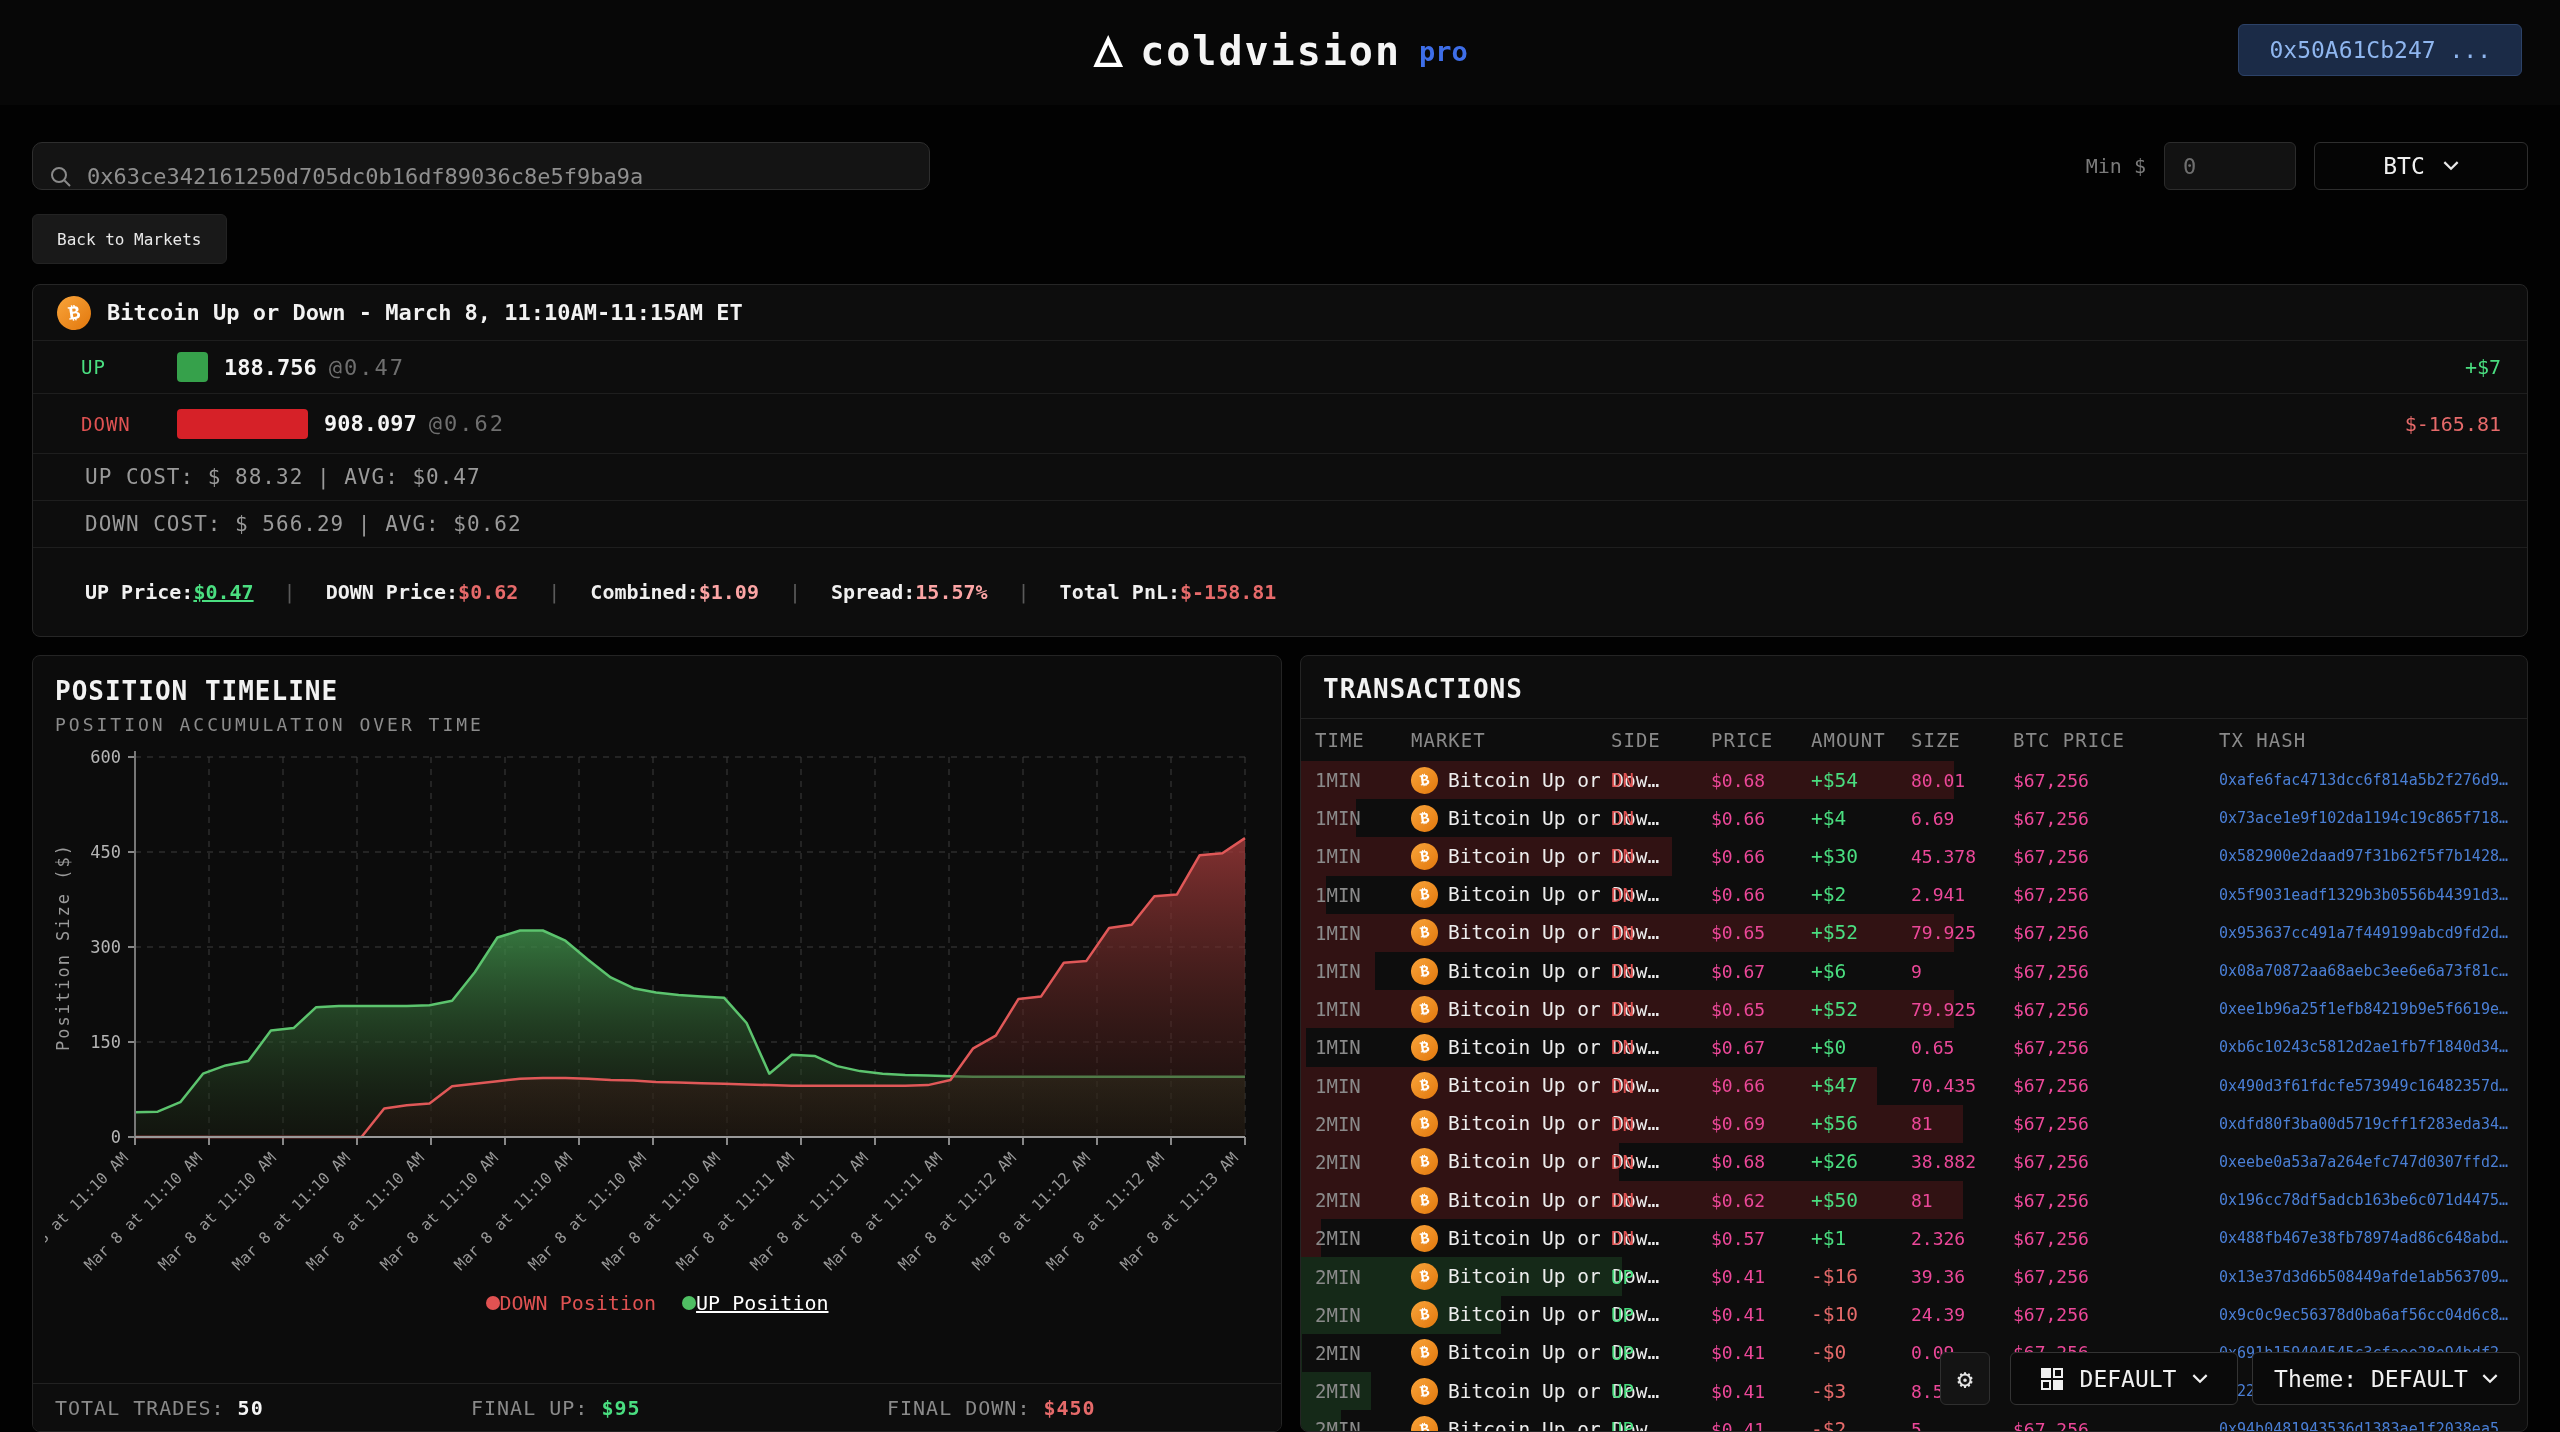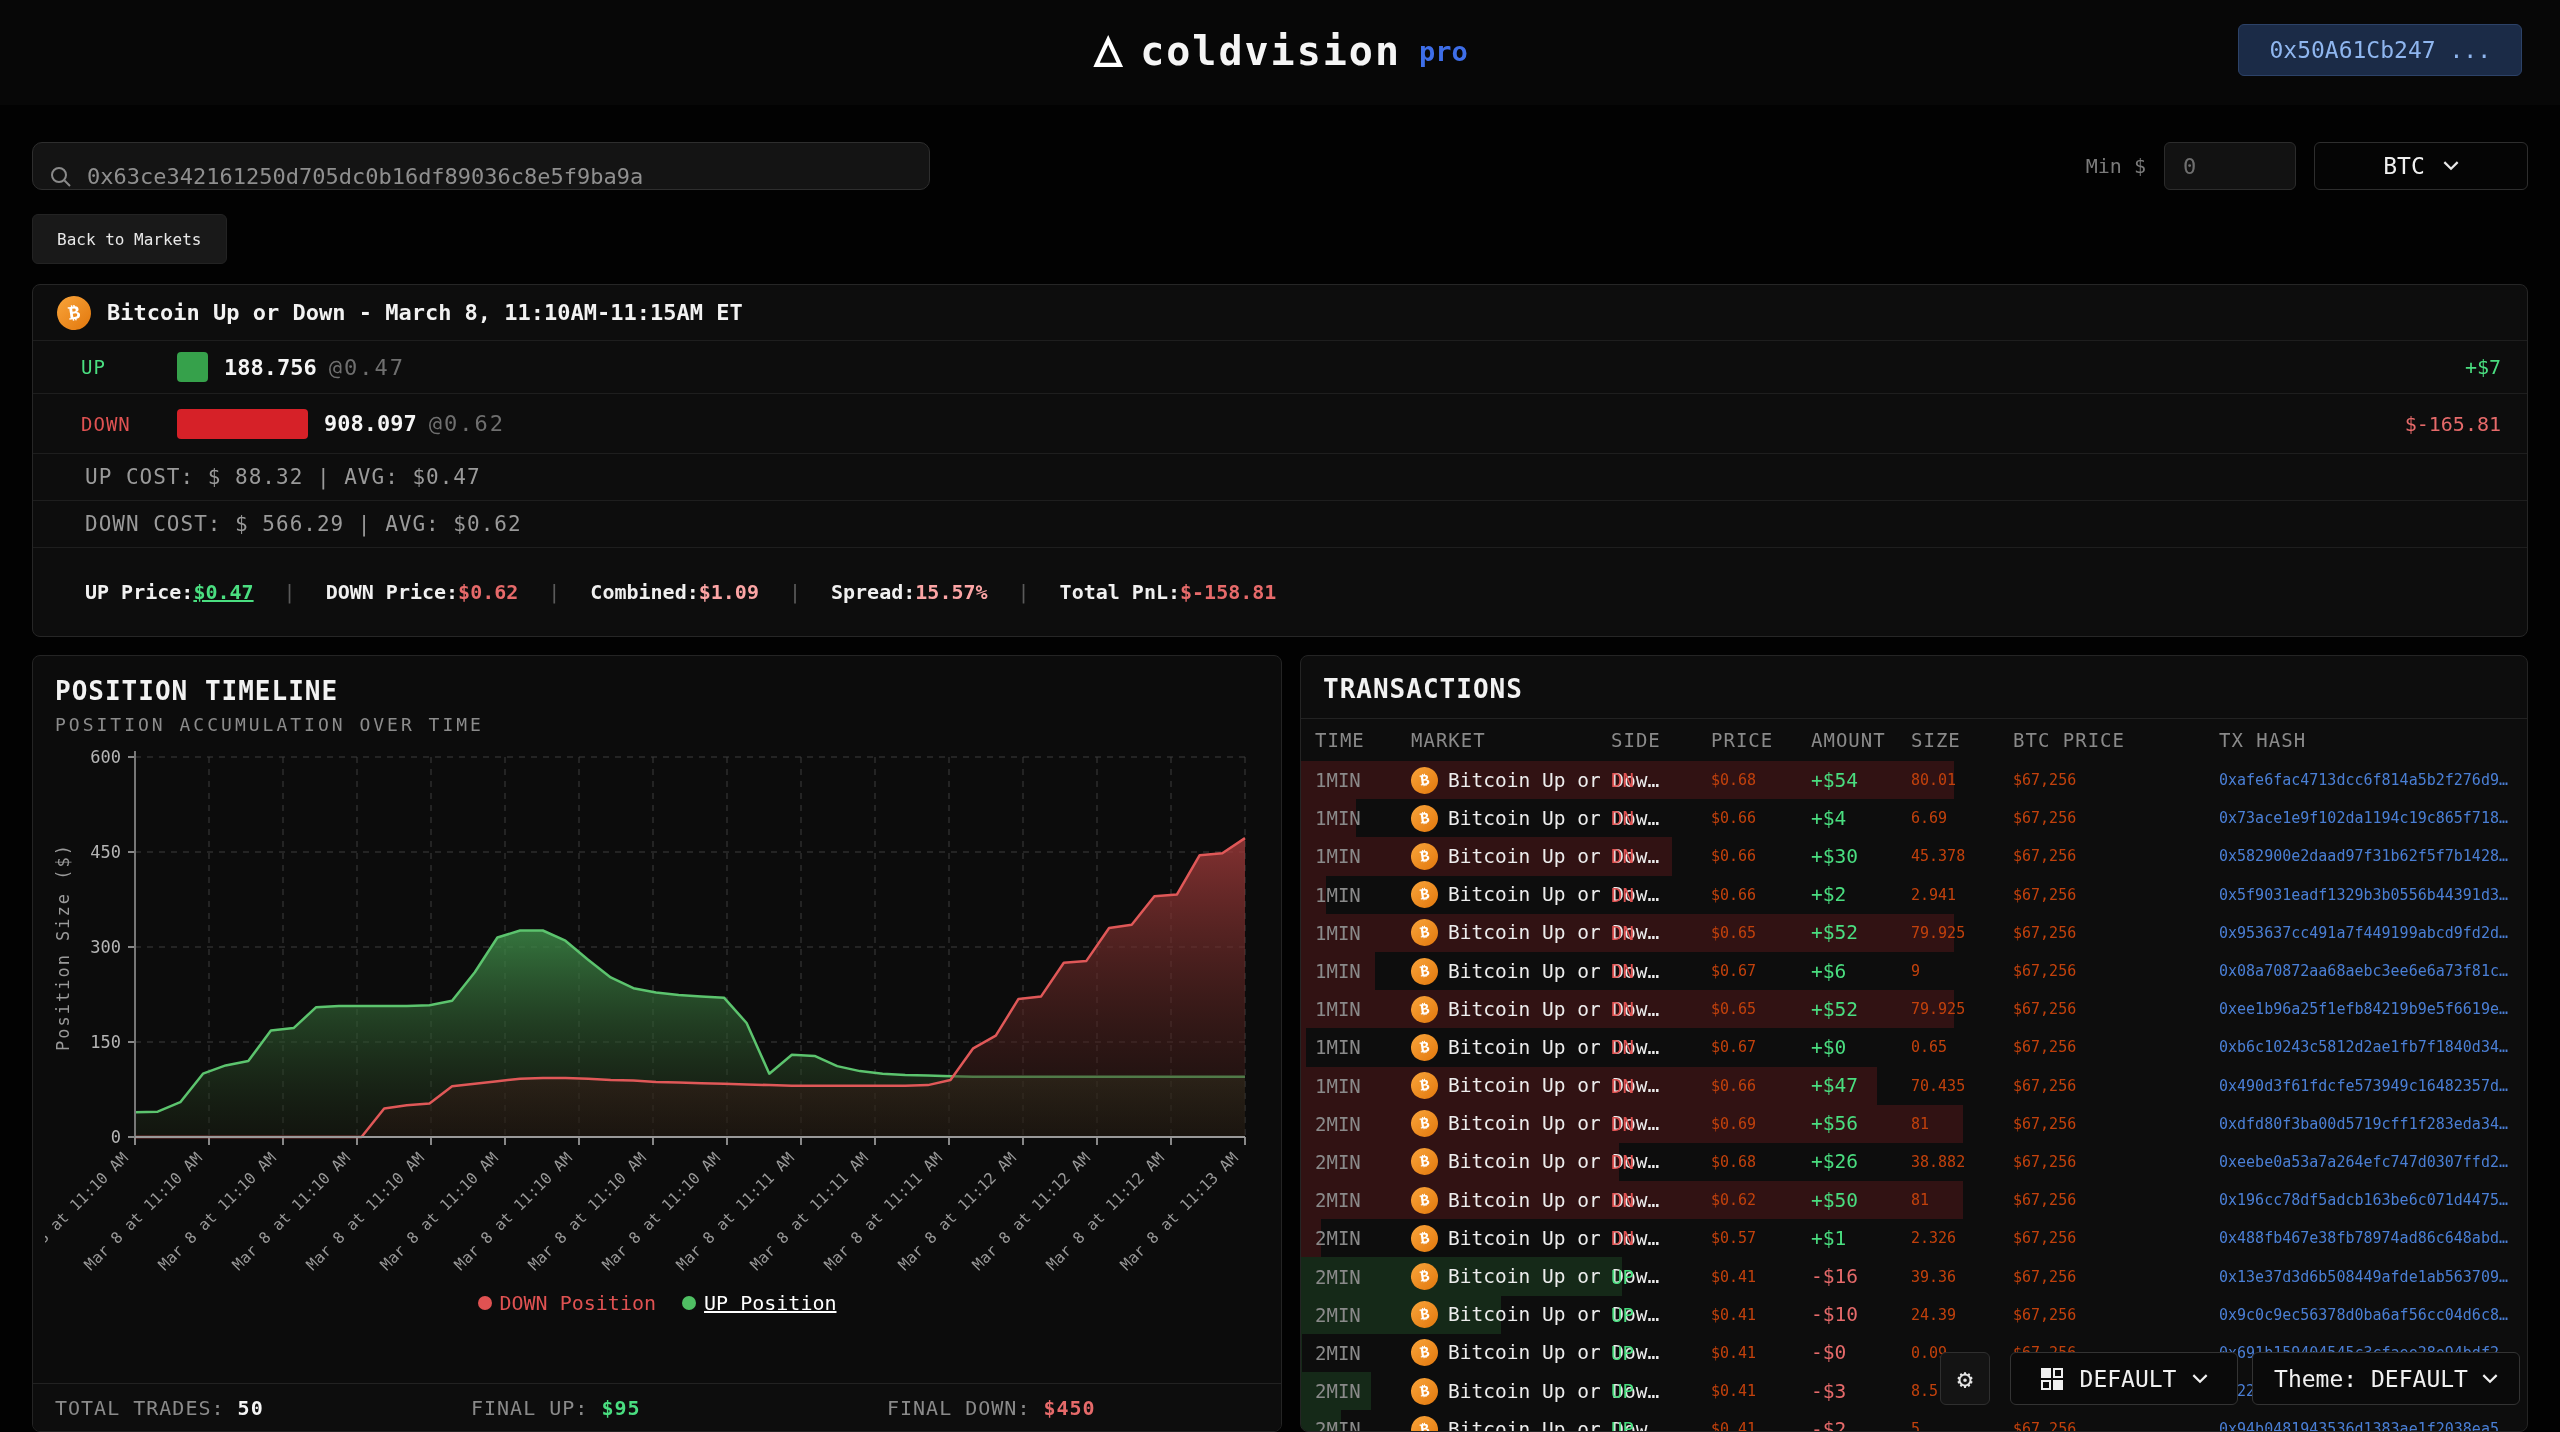--- a/index.html
+++ b/index.html
@@ -61,21 +61,21 @@
   .val-red { color:#e66a6a; }
   .val-white { color:#fca5a5; }
   
   .chart-panel { position:absolute; left:32px; top:655px; width:1250px; height:777px;
     background:#0c0c0c; border:1px solid #242424; border-radius:8px; overflow:hidden; }
   .chart-head { padding:20px 0 0 22px; }
   .chart-title { font-size:26px; font-weight:bold; letter-spacing:1px; color:#f2f2f2; }
   .chart-subtitle { margin-top:8px; font-size:18px; letter-spacing:3px; color:#8c8c8c; }
   .chart-svg-wrap { margin:4px 12px 0 12px; }
   .chart-legend { display:flex; justify-content:center; gap:26px; margin-top:-52px; font-size:20px; }
-  .legend-item { display:flex; align-items:center; gap:8px; }
+  .legend-item { display:flex; align-items:center; gap:0; }
   .legend-dot { width:14px; height:14px; border-radius:50%; display:inline-block; }
   .chart-footer { position:absolute; left:0; right:0; bottom:0; height:48px; border-top:1px solid #222;
     background:#0d0d0d; display:flex; align-items:center; }
   .cf-item { flex:1; padding-left:22px; font-size:20px; color:#8a8a8a; letter-spacing:1px; white-space:nowrap; }
   .cf-item b { font-weight:bold;margin-top:28px; }
   .cf-white { color:#f5f5f5; } .cf-green { color:#4ade80; } .cf-red { color:#e66a6a; }
   
   .tx-panel { position:absolute; left:1300px; top:655px; width:1228px; height:777px;
     background:#0d0d0d; border:1px solid #242424; border-radius:8px; overflow:hidden; }
   .tx-title { padding:18px 0 14px 22px; font-size:26px; font-weight:bold; letter-spacing:1px; color:#f2f2f2; border-bottom:1px solid #222; }
@@ -84,21 +84,21 @@
   .tx-row { height:38.2px; position:relative; }
   .tx-row::before { content:""; position:absolute; left:0; top:0; bottom:0; width:var(--bar,0%); background:var(--tint,transparent); }
   .tx-row > span { position:relative; z-index:1; }
   .tx-time { color:#8a8a8a; font-size:19px; }
   .tx-market { display:flex; align-items:center; gap:10px; }
   .tx-coin { width:27px; height:27px; border-radius:50%; background:linear-gradient(145deg,#f9a43a,#e2780d);
     color:#fff; font-weight:bold; display:flex; align-items:center; justify-content:center; font-size:15px; transform:rotate(-8deg); flex:0 0 auto; }
   .tx-market-name { color:#ededed; font-size:19.5px; white-space:nowrap; }
   .tx-side-dn { color:#e05252; font-size:19px; }
   .tx-side-up { color:#4ade80; font-size:19px; }
-  .tx-num { color:#c2410c; font-size:15px; }
+  .tx-num { color:#ec4899; font-size:18px; }
   .amt-pos { color:#4ade80; font-size:19.5px; }
   .amt-neg { color:#e66a6a; font-size:19.5px; }
   .tx-hash { color:#4a7fd6; font-size:15px; white-space:nowrap; overflow:hidden; }
   
   .gear-btn { position:absolute; left:1940px; top:1352px; width:50px; height:53px; background:#141414;
     border:1px solid #2f2f2f; border-radius:6px; display:flex; align-items:center; justify-content:center;
     color:#e5e5e5; font-size:26px; cursor:pointer; z-index:5; font-family:inherit; }
   .layout-btn { position:absolute; left:2010px; top:1352px; width:228px; height:53px; background:#0a0a0a;
     border:1px solid #333; border-radius:6px; display:flex; align-items:center; justify-content:center; gap:16px;
     color:#f0f0f0; font-size:23px; cursor:pointer; z-index:5; font-family:inherit; }

